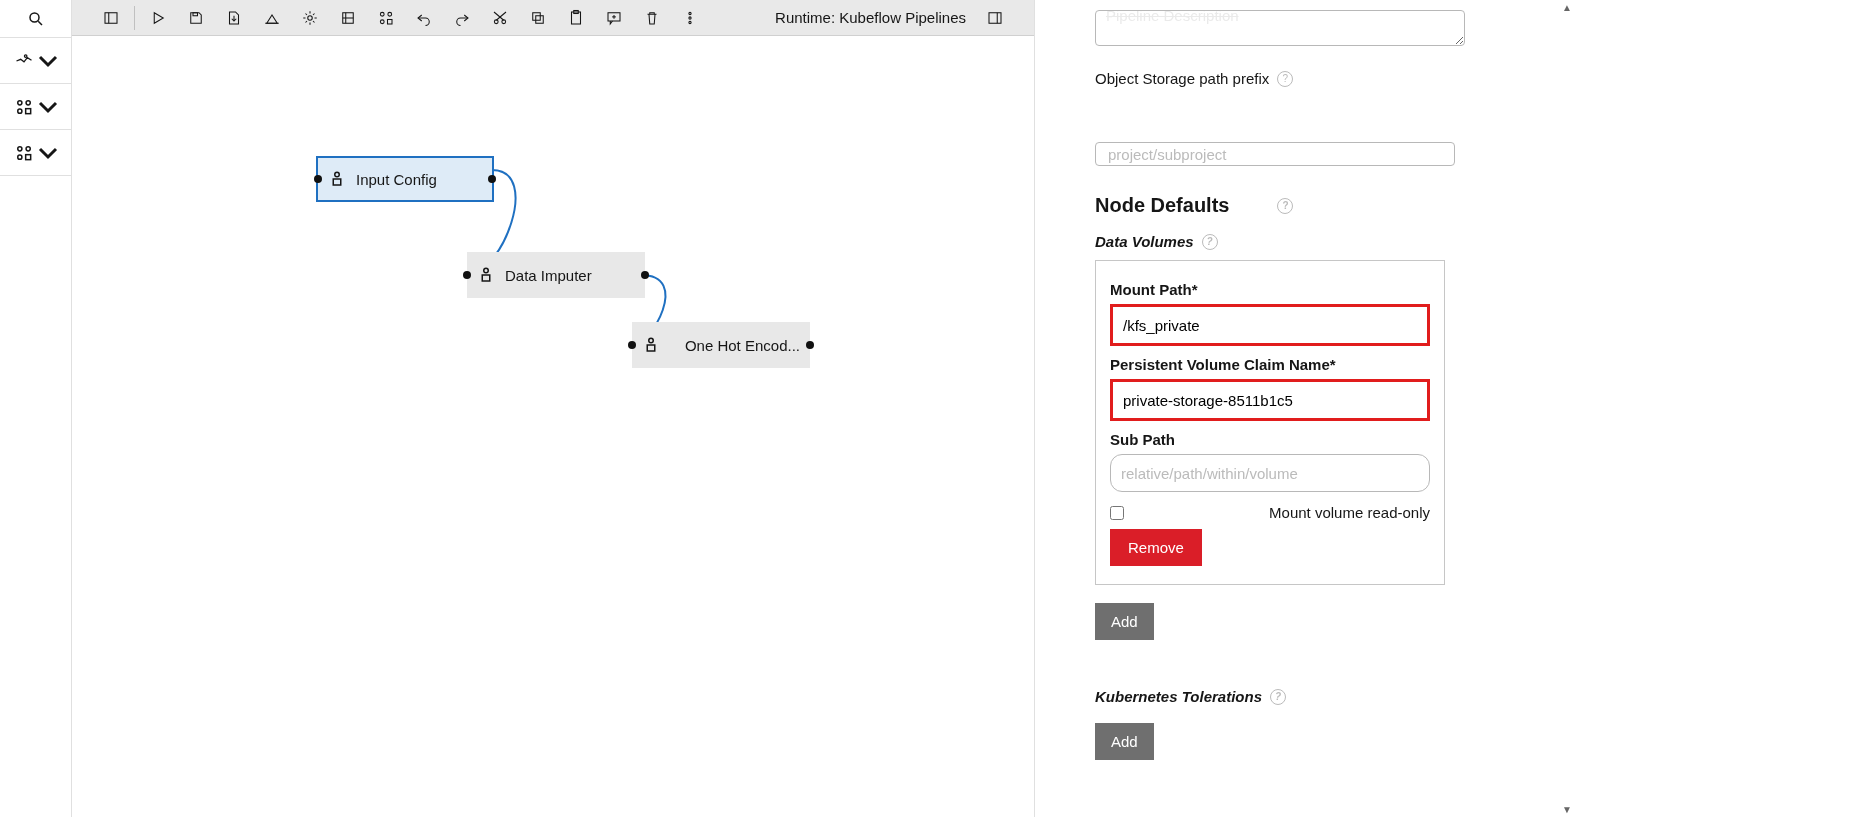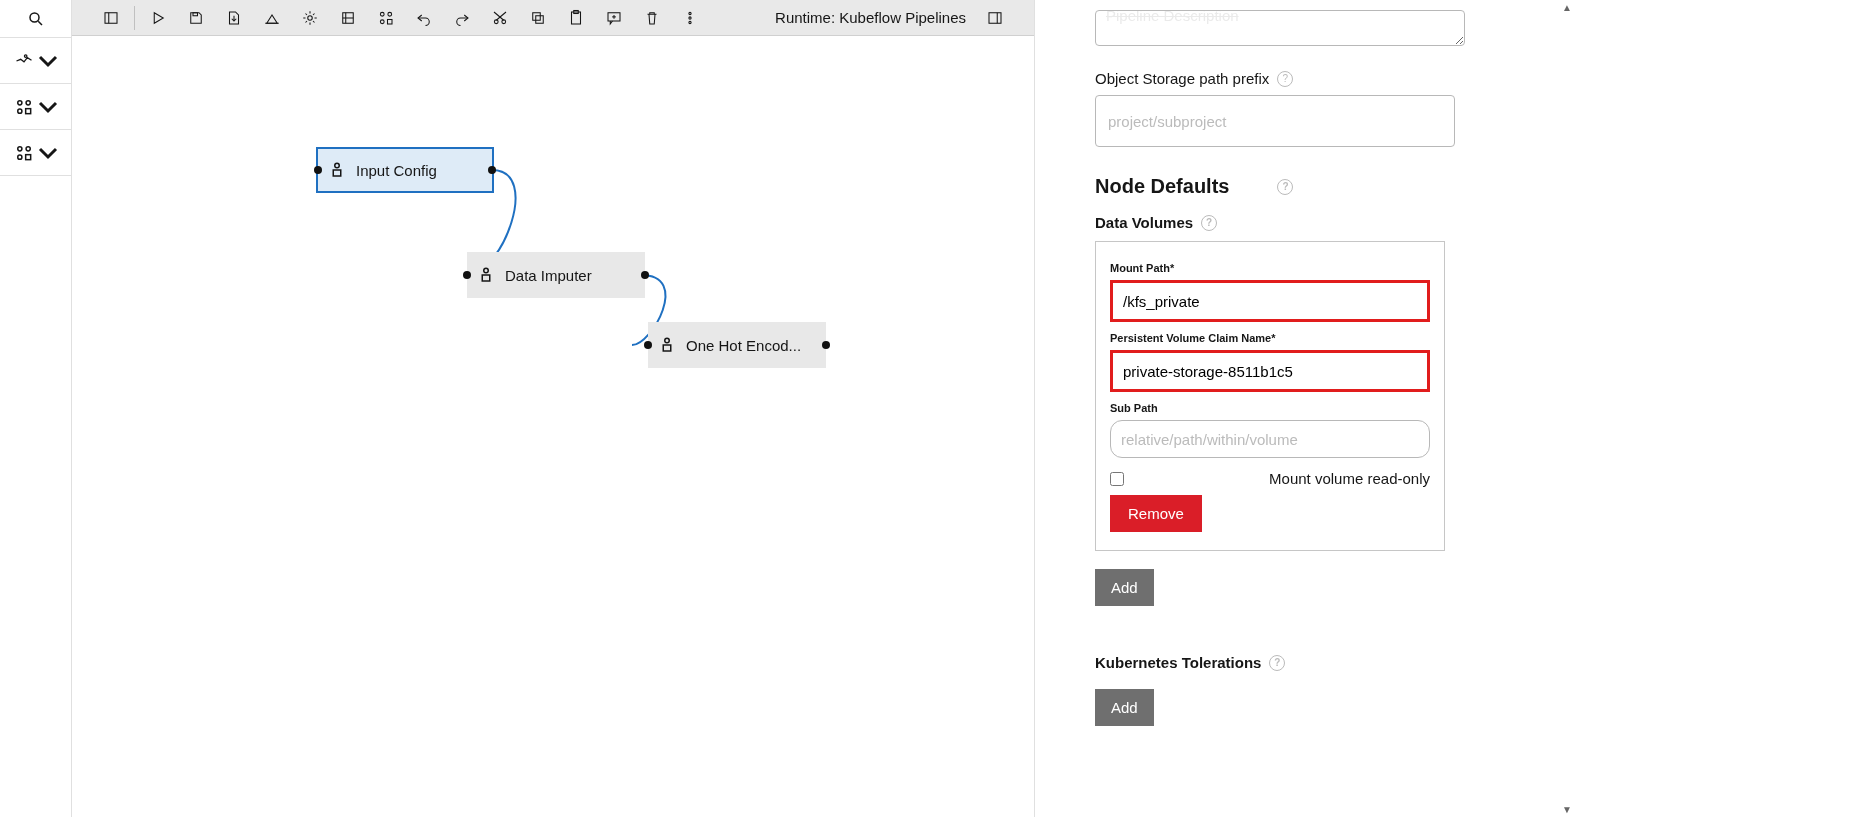--- a/index.html
+++ b/index.html
@@ -142,21 +142,21 @@
 }
 .field-label {
   font-size: 15px;
   font-weight: 400;
   color: #161616;
   display: flex;
   align-items: center;
   margin-top: 24px;
   margin-bottom: 8px;
 }
-.field-label.sub { font-weight: 600; font-size: 15px; margin-top: 16px; }
+.field-label.sub { font-weight: 600; font-size: 15px; margin-top: 16px; font-style: italic; }
 .help-circle {
   width: 16px;
   height: 16px;
   border: 1px solid #bbb;
   border-radius: 50%;
   margin-left: 8px;
   display: inline-flex;
   align-items: center;
   justify-content: center;
   font-size: 10px;
@@ -165,35 +165,36 @@
 .section-h2 {
   font-size: 20px;
   font-weight: 700;
   margin-top: 28px;
   display: flex;
   align-items: center;
   gap: 40px;
 }
 .text-input {
   width: 360px;
-  height: 52px;
+  height: 24px;
   border: 1px solid #b8b8b8;
   border-radius: 4px;
   padding: 0 12px;
   font-size: 15px;
   color: #161616;
+  margin-top: 47px;
 }
 .text-input::placeholder { color: #bbb; }
 .volume-box {
   border: 1px solid #c6c6c6;
   padding: 14px 14px 18px 14px;
   margin-top: 10px;
   width: 350px;
 }
-.vb-label { font-size: 11px; font-weight: 600; margin-top: 6px; margin-bottom: 6px; }
+.vb-label { font-size: 15px; font-weight: 600; margin-top: 6px; margin-bottom: 6px; }
 .vb-input-wrap {
   border: 3px solid #e11d1d;
   padding: 0;
   margin-bottom: 10px;
 }
 .vb-input {
   width: 100%;
   height: 36px;
   border: none;
   padding: 0 10px;
@@ -400,41 +401,41 @@
           </svg>
         </div>
     </div>
 
     <div class="canvas">
       <svg class="edge-svg">
         <path d="M 420 134 C 470 134, 430 239, 395 239"></path>
         <path d="M 569 239 C 619 239, 580 309, 560 309"></path>
       </svg>
 
-      <div class="node selected" style="left:244px; top:111px;">
+      <div class="node selected" style="left:244px; top:120px;">
         <div class="node-port left"></div>
         <svg class="node-icon" viewBox="0 0 24 24" fill="none" stroke="#161616" stroke-width="2">
             <circle cx="12" cy="6" r="3"></circle>
             <rect x="7" y="12" width="10" height="8"></rect>
           </svg>
         <span>Input Config</span>
         <div class="node-port right"></div>
       </div>
 
       <div class="node" style="left:395px; top:216px;">
         <div class="node-port left"></div>
         <svg class="node-icon" viewBox="0 0 24 24" fill="none" stroke="#161616" stroke-width="2">
             <circle cx="12" cy="6" r="3"></circle>
             <rect x="7" y="12" width="10" height="8"></rect>
           </svg>
         <span>Data Imputer</span>
         <div class="node-port right"></div>
       </div>
 
-      <div class="node" style="left:576px; top:286px;">
+      <div class="node" style="left:560px; top:286px;justify-content:space-between;">
         <div class="node-port left"></div>
         <svg class="node-icon" viewBox="0 0 24 24" fill="none" stroke="#161616" stroke-width="2">
             <circle cx="12" cy="6" r="3"></circle>
             <rect x="7" y="12" width="10" height="8"></rect>
           </svg>
         <span>One Hot Encod...</span>
         <div class="node-port right"></div>
       </div>
     </div>
   </div>

